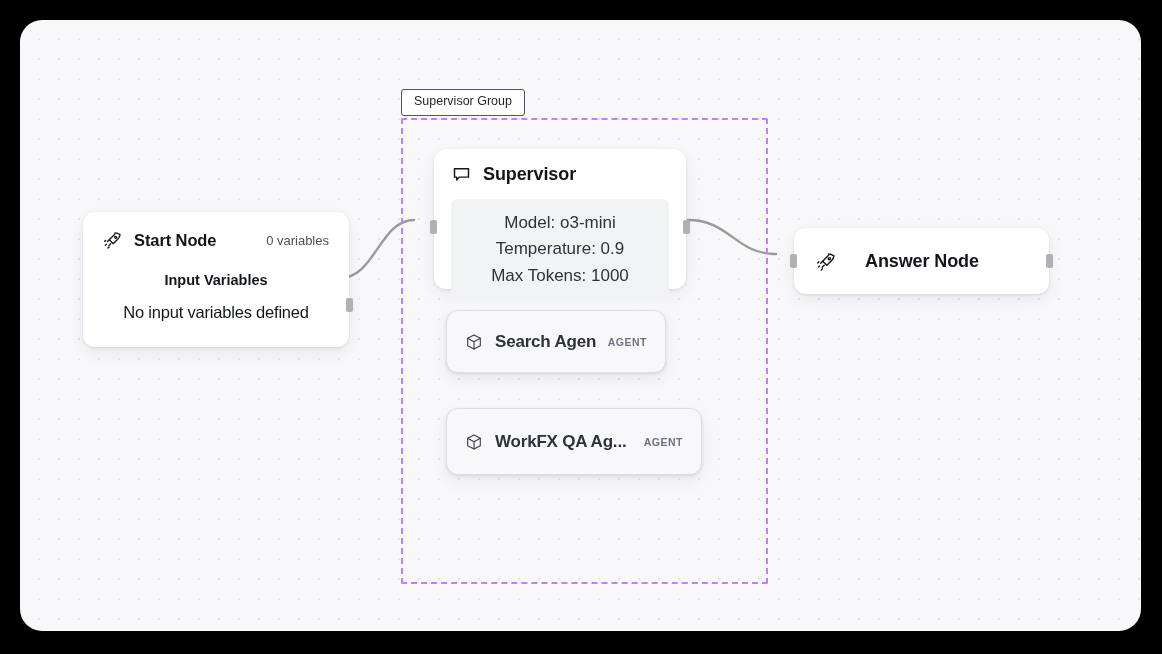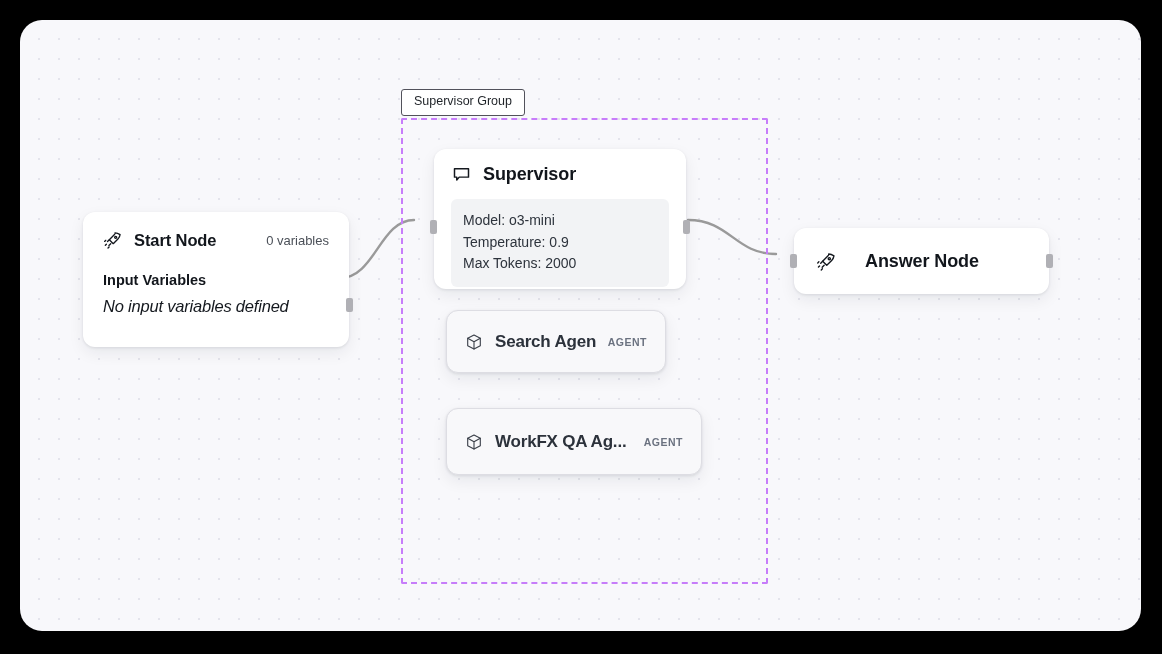--- a/index.html
+++ b/index.html
@@ -10,20 +10,21 @@
     background: #000000;
     font-family: "Liberation Sans", sans-serif;
     overflow: hidden;
   }
 
   #app {
     position: relative;
     width: 964px;
     height: 654px;
     background: #000000;
+    text-align: center;
   }
 
   
   #canvas {
     position: absolute;
     left: 20px;
     top: 20px;
     width: 1121px;
     height: 611px;
     background-color: #f8f8fb;
@@ -121,23 +122,22 @@
     color: #4b5058;
     font-weight: normal;
   }
   .section-title {
     margin-top: 22px;
     font-size: 14.5px;
     font-weight: bold;
     color: #12161c;
   }
   .empty-note {
-    margin-top: 9px;
+    margin-top: 15px;
     font-size: 16.5px;
-    font-style: italic;
     color: #14181e;
     letter-spacing: -0.2px;
   }
 
   
   #supervisor-node {
     left: 414px;
     top: 129px;
     width: 252px;
     height: 140px;
@@ -148,21 +148,21 @@
   #supervisor-node .node-title {
     font-size: 18px;
   }
   .config-box {
     margin-top: 14px;
     background: #f2f3f5;
     border-radius: 6px;
     padding: 11px 12px 12px 12px;
   }
   .config-line {
-    font-size: 14px;
+    font-size: 17px;
     color: #2d333c;
     line-height: 1.55;
   }
 
   
   .agent-node {
     background: #f8f8fa;
     border: 1px solid #dddde3;
     border-radius: 12px;
     display: flex;
@@ -253,21 +253,21 @@
         <span class="icon">
           <svg width="21" height="21" viewBox="0 0 24 24" fill="none" stroke="#14181e" stroke-width="1.7" stroke-linecap="round" stroke-linejoin="round">
             <path d="M4 5.5h16v9.5H9.4L6.6 18.2V15H4z"></path>
           </svg>
         </span>
         <span class="node-title">Supervisor</span>
       </div>
       <div class="config-box">
         <div class="config-line">Model: o3-mini</div>
         <div class="config-line">Temperature: 0.9</div>
-        <div class="config-line">Max Tokens: 2000</div>
+        <div class="config-line">Max Tokens: 1000</div>
       </div>
       <span class="handle left"></span>
       <span class="handle right"></span>
     </div>
 
     <div class="node agent-node" id="search-agent-node">
       <span class="icon">
         <svg width="18" height="18" viewBox="0 0 24 24" fill="none" stroke="#3b4049" stroke-width="1.5" stroke-linecap="round" stroke-linejoin="round">
           <path d="M12 2.6 20.4 7v10L12 21.4 3.6 17V7z"></path>
           <path d="M3.6 7 12 11.6 20.4 7M12 11.6v9.8"></path>

